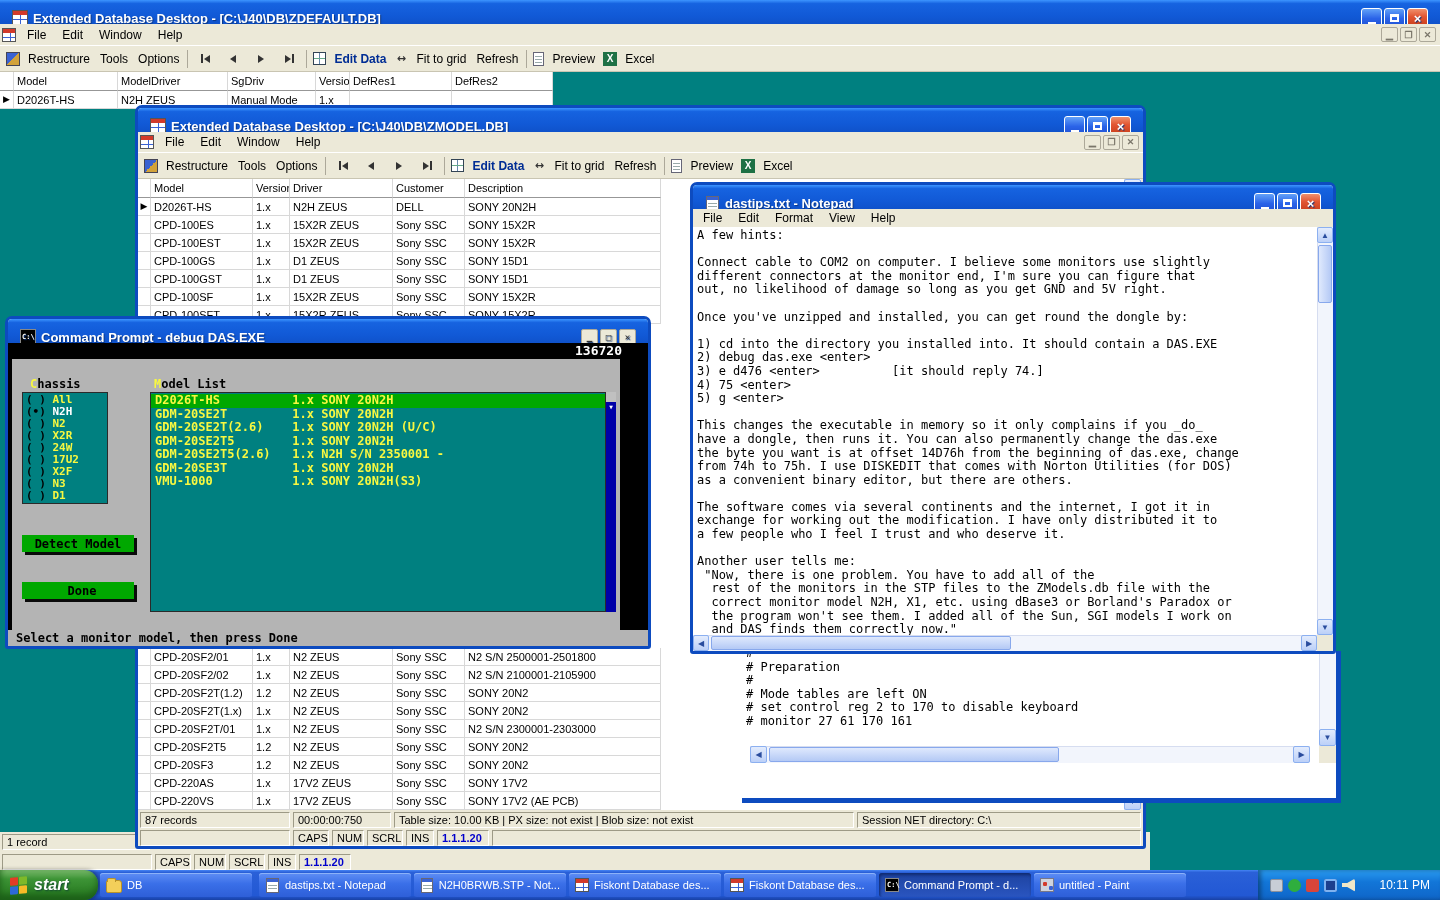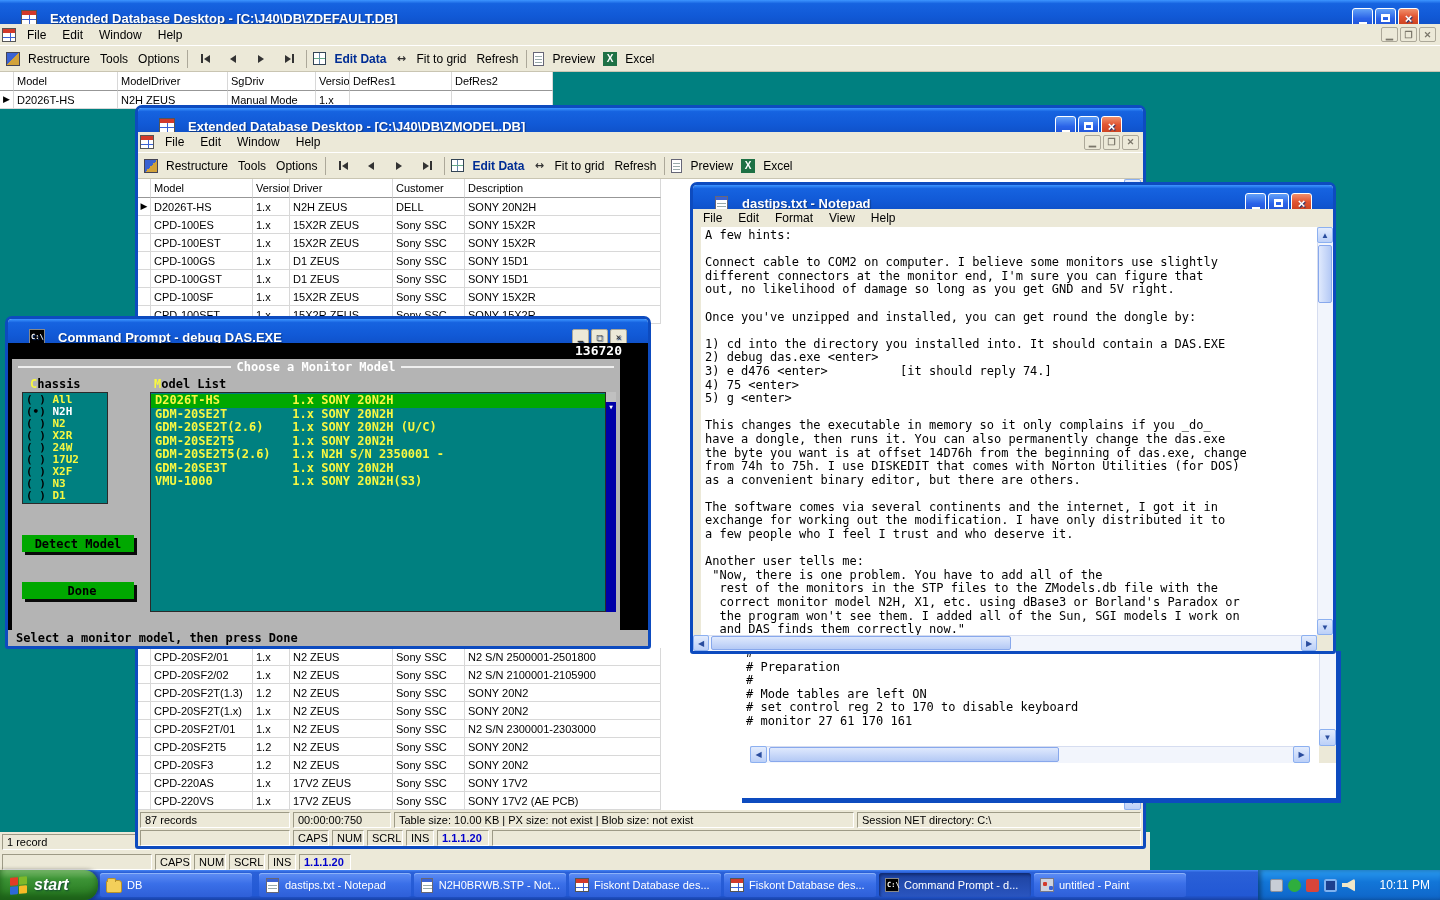--- a/index.html
+++ b/index.html
@@ -2,21 +2,21 @@
 <html><head>
 <meta charset="utf-8">
 <style>
   * { margin:0; padding:0; box-sizing:border-box; }
   html,body { width:1440px; height:900px; overflow:hidden; background:#008080;
               font-family:"Liberation Sans", sans-serif; }
   .abs { position:absolute; }
 
   
   .titlebar { position:absolute; left:0; top:0; width:100%; height:36px;
-    display:flex; align-items:center; gap:13px; padding:0 21px;
+    display:flex; align-items:center; gap:5px; padding:0 12px;
     color:#fff; font:bold 13px "Liberation Sans",sans-serif;
     background:linear-gradient(180deg,#3d95ff 0%,#1663e0 10%,#1159d6 45%,#0d4bbf 88%,#2a6ee8 100%);
     text-shadow:1px 1px 1px #0a3580; white-space:nowrap; overflow:hidden; }
   .tb-title { flex:1; overflow:hidden; text-overflow:ellipsis; }
   .capbtns { display:flex; gap:2px; }
   .cbtn { width:21px; height:21px; border:1px solid #fff; border-radius:3px;
     display:flex; align-items:center; justify-content:center; }
   .cbtn.min, .cbtn.max { background:linear-gradient(#62a1f8,#2a63e8 50%,#1e4fd0); }
   .cbtn.close { background:linear-gradient(#f0906c,#e25633 40%,#c43a17); color:#fff; font:bold 13px "Liberation Sans"; }
   .gl-min { width:8px; height:3px; background:#fff; margin-top:10px; }
@@ -378,21 +378,21 @@
       <div class="g-row">
         <div class="g-cell"></div>
         <div class="g-cell">CPD-20SF2/02</div>
         <div class="g-cell">1.x</div>
         <div class="g-cell">N2 ZEUS</div>
         <div class="g-cell">Sony SSC</div>
         <div class="g-cell">N2 S/N 2100001-2105900</div>
       </div>
       <div class="g-row">
         <div class="g-cell"></div>
-        <div class="g-cell">CPD-20SF2T(1.3)</div>
+        <div class="g-cell">CPD-20SF2T(1.2)</div>
         <div class="g-cell">1.2</div>
         <div class="g-cell">N2 ZEUS</div>
         <div class="g-cell">Sony SSC</div>
         <div class="g-cell">SONY 20N2</div>
       </div>
       <div class="g-row">
         <div class="g-cell"></div>
         <div class="g-cell">CPD-20SF2T(1.x)</div>
         <div class="g-cell">1.x</div>
         <div class="g-cell">N2 ZEUS</div>
@@ -500,21 +500,21 @@
       <span class="cbtn close">×</span>
     </span>
   </div>
   <div class="menubar" style="top:24px;height:18px;">
     <span class="menu-item">File</span>
     <span class="menu-item">Edit</span>
     <span class="menu-item">Format</span>
     <span class="menu-item">View</span>
     <span class="menu-item">Help</span>
   </div>
-  <div class="abs" style="left:8px;top:42px;width:624px;height:408px;background:#fff;overflow:hidden;">
+  <div class="abs" style="left:0;top:42px;width:624px;height:408px;background:#fff;overflow:hidden;">
     <pre class="np-text" style="left:4px;top:2px;">A few hints:
 
 Connect cable to COM2 on computer. I believe some monitors use slightly
 different connectors at the monitor end, I'm sure you can figure that
 out, no likelihood of damage so long as you get GND and 5V right.
 
 Once you've unzipped and installed, you can get round the dongle by:
 
 1) cd into the directory you installed into. It should contain a DAS.EXE
 2) debug das.exe &lt;enter&gt;
@@ -565,25 +565,20 @@
       <span class="mdibtn" style="height:17px;color:#333;">□</span>
       <span class="mdibtn" style="height:17px;color:#333;">✕</span>
     </span>
   </div>
   <div class="dos-screen" style="left:0;top:24px;width:640px;height:303px;">
     <div class="dos-top">
       <span>DAS vJ4.2.1.  Monitor Model: D2026T-HS (v1.x)  Manual Mode</span>
       <span class="rt">136720</span>
     </div>
     <div class="dos-dialog" style="left:4px;top:16px;width:608px;height:271px;">
-      <div class="dos-hdr">
-        <span class="hline"></span>
-          <span>Choose a Monitor Model</span>
-          <span class="hline"></span>
-      </div>
       <div class="dos-label" style="left:18px;top:18px;">
         <span class="hot">C</span><span>hassis</span>
       </div>
       <div class="dos-label" style="left:142px;top:18px;">
         <span class="hot">M</span><span>odel List</span>
       </div>
       <div class="dos-box" style="left:10px;top:33px;width:86px;height:112px;padding-top:1px;">
           <div class="ch-item"><span class="ch-marker">( ) </span><span class="ch-label">All</span></div>
           <div class="ch-item sel"><span class="ch-marker">(•) </span><span class="ch-label">N2H</span></div>
           <div class="ch-item"><span class="ch-marker">( ) </span><span class="ch-label">N2</span></div>

